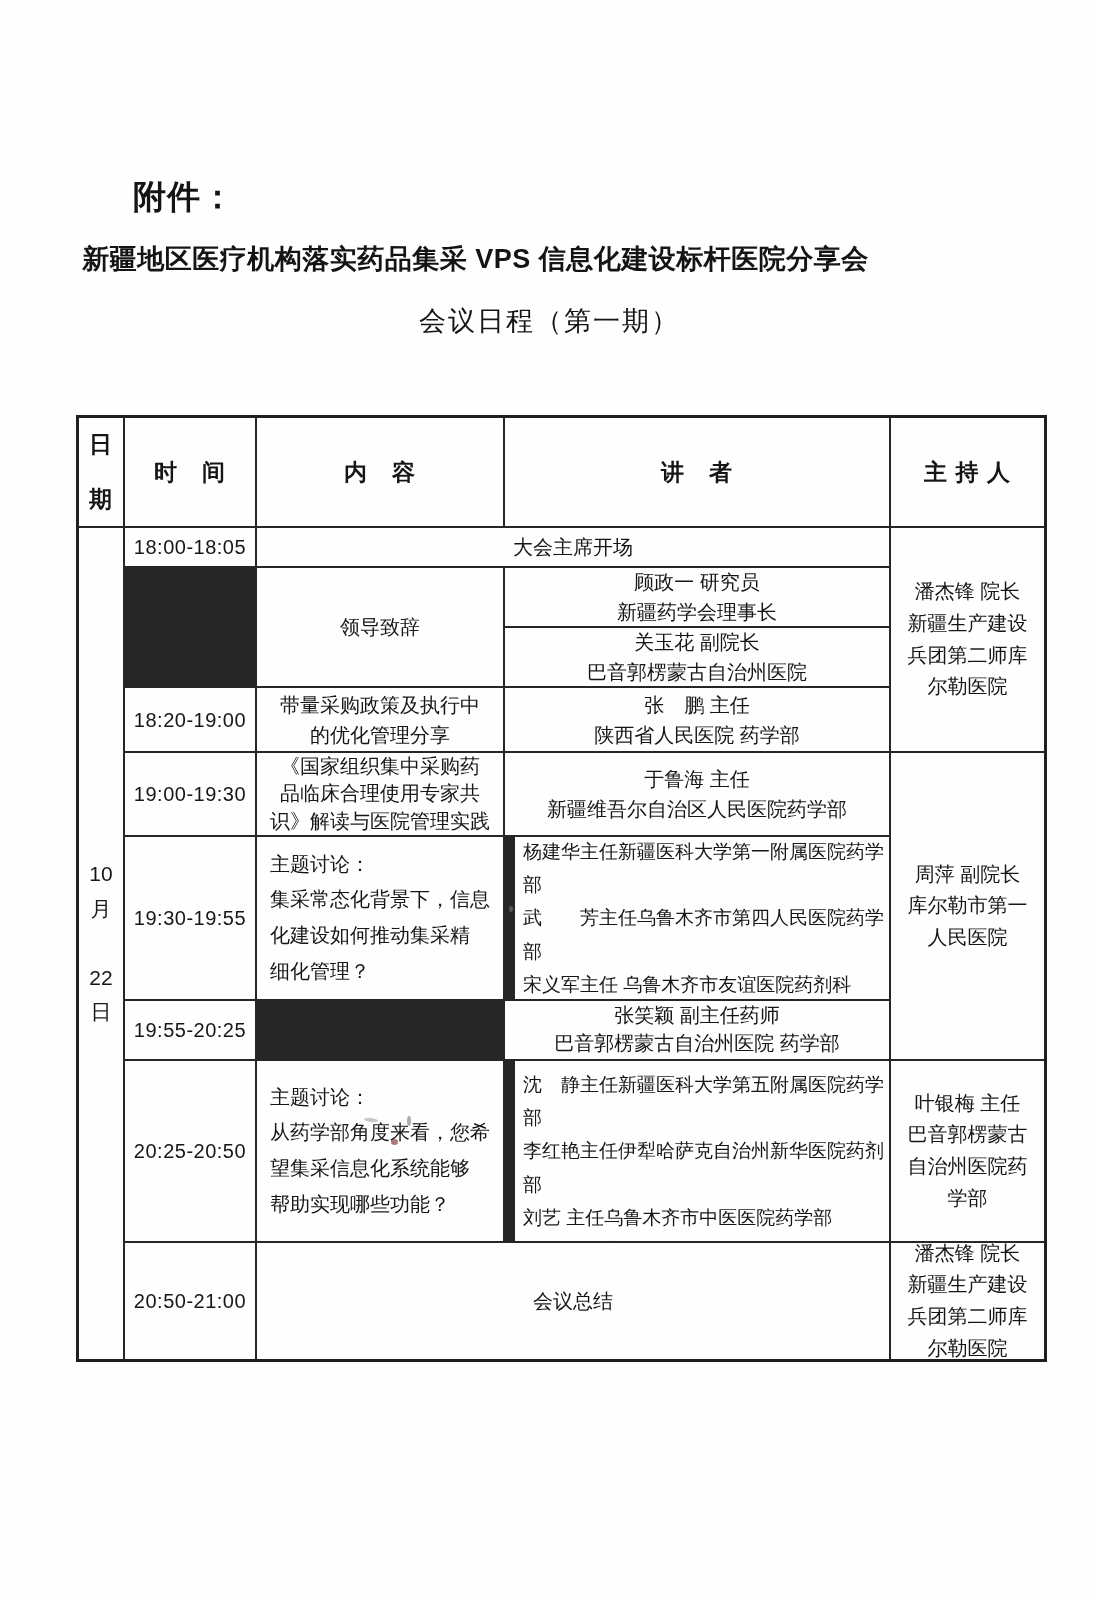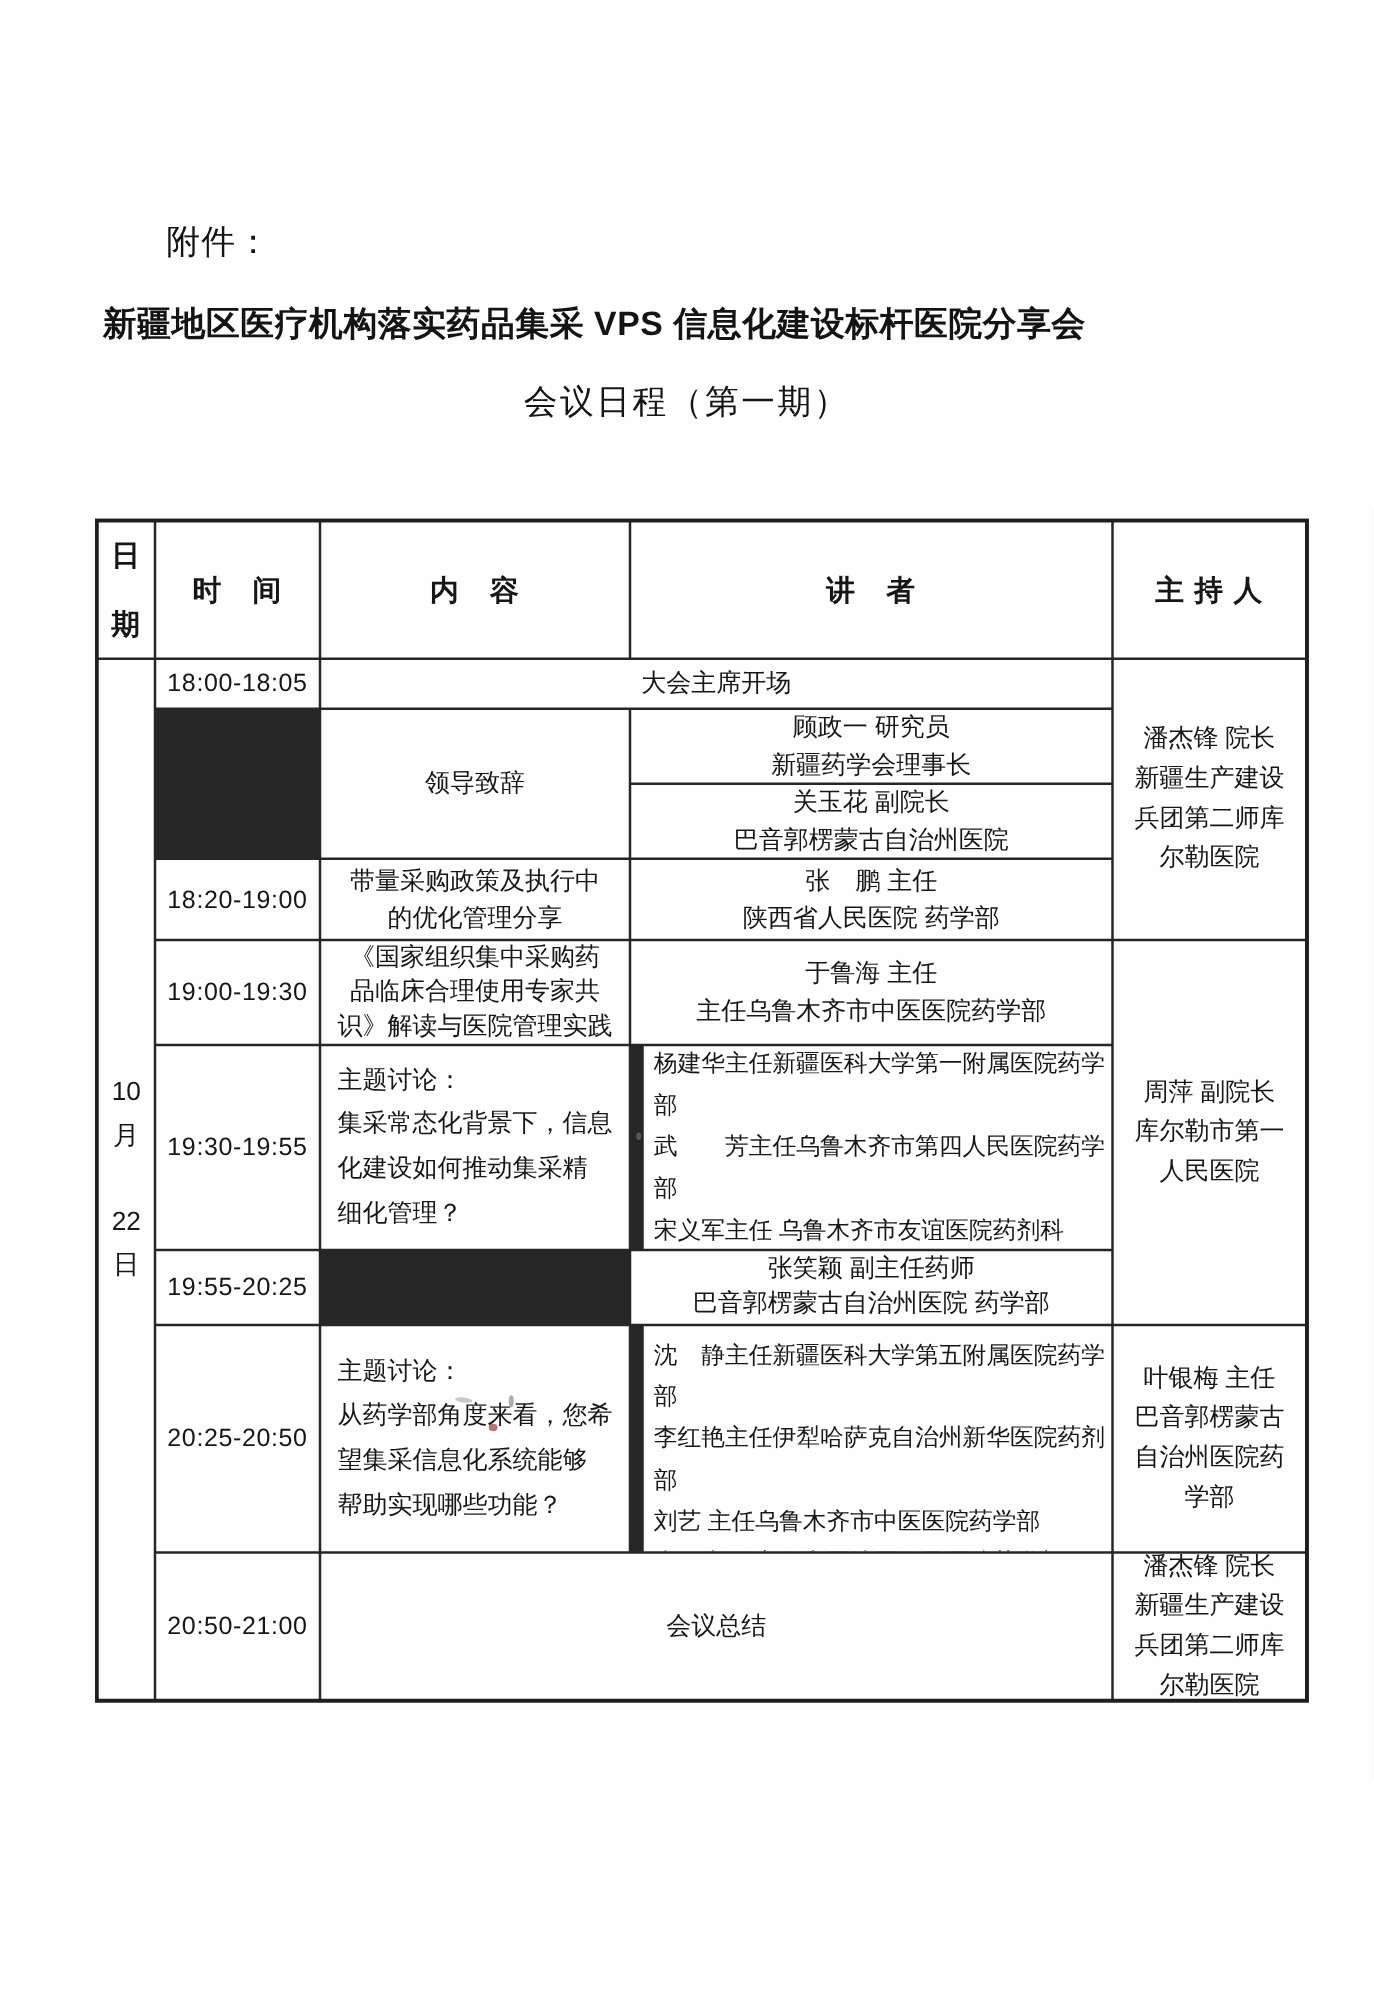--- a/index.html
+++ b/index.html
@@ -13,22 +13,22 @@
     width: 1099px;
     height: 1600px;
     background: #fefefe;
     overflow: hidden;
     color: #141414;
   }
   .attachment {
     position: absolute;
     left: 133px;
     top: 175px;
-    font-size: 27px;
-    font-weight: 400;
+    font-size: 33px;
+    font-weight: 700;
     letter-spacing: 1px;
   }
   .title1 {
     position: absolute;
     left: 0;
     top: 241px;
     width: 951px;
     text-align: center;
     font-size: 27px;
     font-weight: 700;
@@ -141,21 +141,21 @@
     <div class="cell" style="grid-area:5/3/6/4">带量采购政策及执行中
 的优化管理分享</div>
     <div class="cell" style="grid-area:5/4/6/5">张　鹏 主任
 陕西省人民医院 药学部</div>
 
     <div class="cell time" style="grid-area:6/2/7/3">19:00-19:30</div>
     <div class="cell tight3" style="grid-area:6/3/7/4">《国家组织集中采购药
 品临床合理使用专家共
 识》解读与医院管理实践</div>
     <div class="cell" style="grid-area:6/4/7/5">于鲁海 主任
-主任乌鲁木齐市中医医院药学部</div>
+新疆维吾尔自治区人民医院药学部</div>
 
     <div class="cell time" style="grid-area:7/2/8/3">19:30-19:55</div>
     <div class="cell content-left" style="grid-area:7/3/8/4">主题讨论：
 集采常态化背景下，信息
 化建设如何推动集采精
 细化管理？</div>
     <div class="cell speaker-list" style="grid-area:7/4/8/5">丁　一副主任空军军医大学西京医院
 杨建华主任新疆医科大学第一附属医院药学部
 武　　芳主任乌鲁木齐市第四人民医院药学部
 宋义军主任 乌鲁木齐市友谊医院药剂科

